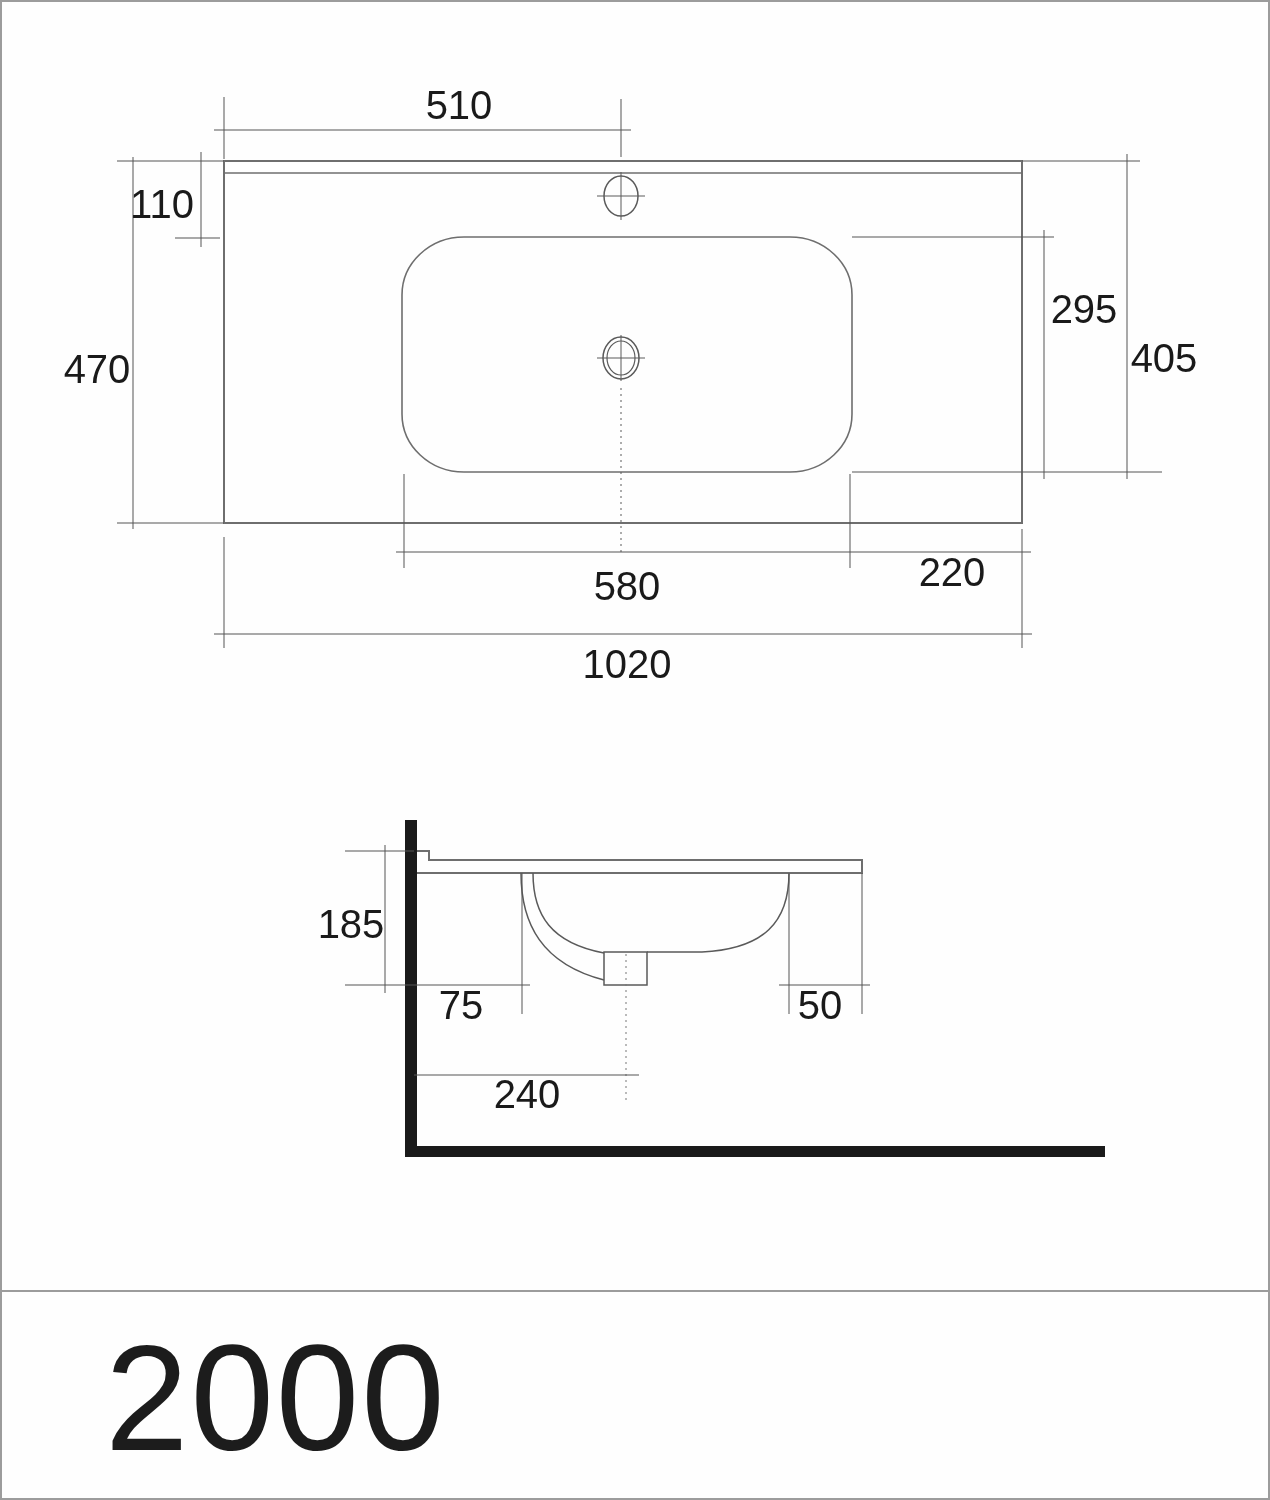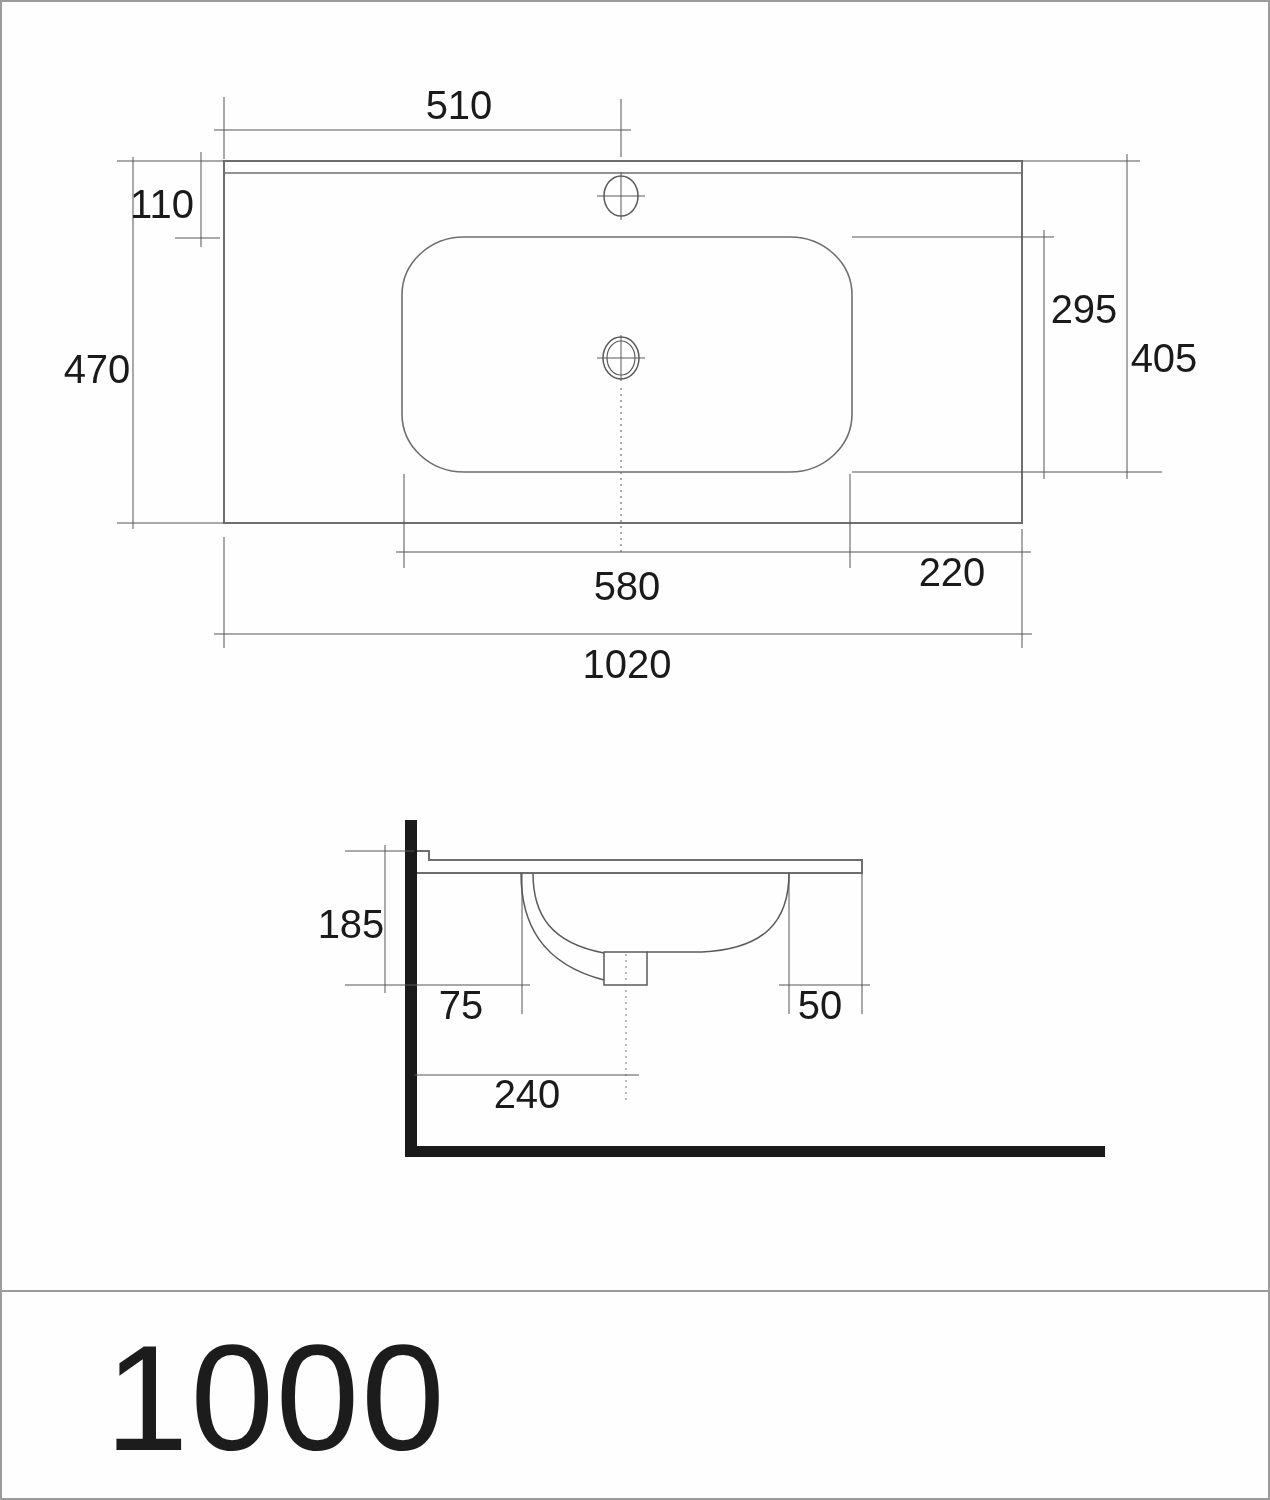--- a/index.html
+++ b/index.html
@@ -155,15 +155,15 @@
       <g text-anchor="middle">
         <text x="349" y="936">185</text>
         <text x="459" y="1017">75</text>
         <text x="818" y="1017">50</text>
         <text x="525" y="1106">240</text>
       </g>
     </svg>
   </div>
 
   <div class="footer">
-    <span class="size-title">1000</span>
+    <span class="size-title">2000</span>
   </div>
 </div>
 
 </body></html>

